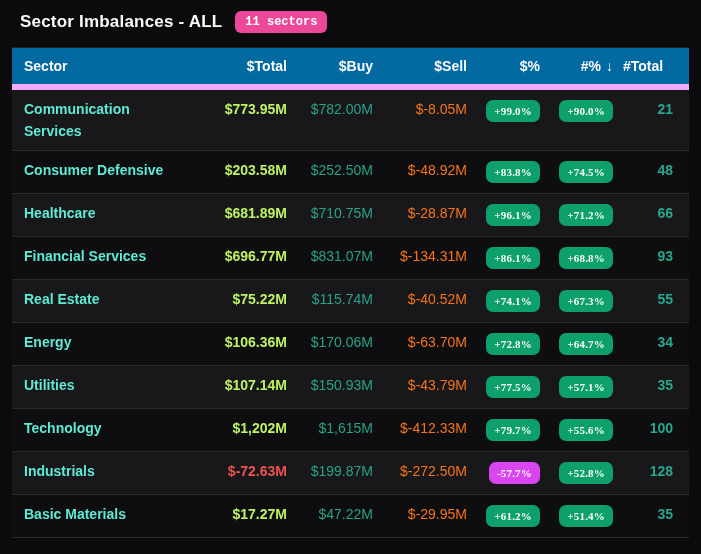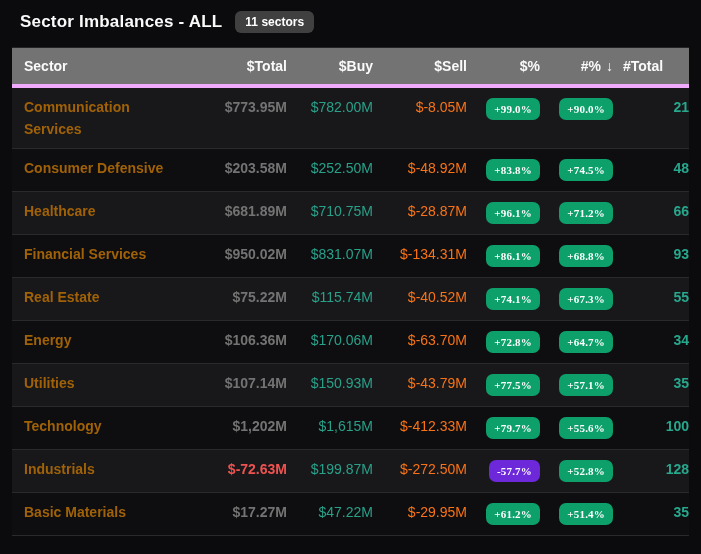--- a/index.html
+++ b/index.html
@@ -13,77 +13,78 @@
   }
 
   .page-header {
     display:flex; align-items:center; gap:13px;
     padding:11px 33px 9px 20px;
   }
   .page-title {
     font-size:17px; font-weight:700; color:#FAFAFB; letter-spacing:.2px;
   }
   .sector-count-badge {
-    background:#404040; color:#FFFFFF;
+    background:#ec4899; color:#FFFFFF;
     font-size:12px; font-weight:700;
     padding:4px 10px; border-radius:6px; line-height:14px;
     white-space:nowrap;
+    font-family:Liberation Mono, monospace;
   }
 
   .table-wrap { margin:5px 12px 0 12px; }
   table {
     width:677px; border-collapse:collapse; table-layout:fixed;
     border-top:1px solid #242428;
   }
   col.c-sector   { width:165px; }
   col.c-total    { width:110px; }
   col.c-buy      { width:86px; }
   col.c-sell     { width:94px; }
   col.c-pct      { width:73px; }
   col.c-numpct   { width:73px; }
   col.c-numtotal { width:76px; }
 
   thead th {
-    background:#737373;
+    background:#0369a1;
     font-size:14px; font-weight:700; color:#FAFAFA;
     text-align:right; padding:10px 0;
-    border-bottom:4px solid #f0abfc;
+    border-bottom:6px solid #f0abfc;
     cursor:pointer; white-space:nowrap;
   }
   thead th.col-sector { text-align:left; padding-left:12px; }
   thead th.col-numtotal { padding-right:16px;text-align:center; }
   .sort-arrow { padding-left:5px; font-weight:400; }
 
   tbody td {
     font-size:14px; line-height:18px;
     text-align:right; vertical-align:top;
     padding:10px 0;
     border-bottom:1px solid #2A2A2E;
   }
   tbody tr:nth-child(odd)  { background:#18181B; }
   tbody tr:nth-child(even) { background:#0E0E11; }
   td.cell-sector {
     text-align:left; padding-left:12px;
-    font-weight:700; color:#a16207; line-height:22px; padding-top:8px; padding-bottom:8px;
-  }
-  td.cell-total { font-weight:700; color:#737373; }
+    font-weight:700; color:#5eead4; line-height:22px; padding-top:8px; padding-bottom:8px;
+  }
+  td.cell-total { font-weight:700; color:#bef264; }
   td.cell-buy   { color:#28A189; }
   td.cell-sell  { color:#f97316; }
   td.cell-total.neg { color:#EF5350; }
-  td.cell-numtotal { font-weight:700; color:#27A78C; }
+  td.cell-numtotal { font-weight:700; color:#27A78C; padding-right:16px; }
 
   .pct-badge {
     display:inline-block;
     font-size:11px; font-weight:700; color:#FFFFFF;
     padding:5px 8px; border-radius:7px; line-height:12px;
     letter-spacing:.2px;
     font-family:Liberation Serif, serif;
   }
   .badge-green { background:#0EA06B; }
-  .badge-red   { background:#6d28d9; }
+  .badge-red   { background:#d946ef; }
 </style>
 </head>
 <body>
 
 <div class="page-header">
   <span class="page-title">Sector Imbalances - ALL</span>
   <span class="sector-count-badge">11 sectors</span>
 </div>
 
 <div class="table-wrap">
@@ -131,21 +132,21 @@
     <td class="cell-sector">Healthcare</td>
     <td class="cell-total">$681.89M</td>
     <td class="cell-buy">$710.75M</td>
     <td class="cell-sell">$-28.87M</td>
     <td><span class="pct-badge badge-green">+96.1%</span></td>
     <td><span class="pct-badge badge-green">+71.2%</span></td>
     <td class="cell-numtotal">66</td>
   </tr>
         <tr>
     <td class="cell-sector">Financial Services</td>
-    <td class="cell-total">$950.02M</td>
+    <td class="cell-total">$696.77M</td>
     <td class="cell-buy">$831.07M</td>
     <td class="cell-sell">$-134.31M</td>
     <td><span class="pct-badge badge-green">+86.1%</span></td>
     <td><span class="pct-badge badge-green">+68.8%</span></td>
     <td class="cell-numtotal">93</td>
   </tr>
         <tr>
     <td class="cell-sector">Real Estate</td>
     <td class="cell-total">$75.22M</td>
     <td class="cell-buy">$115.74M</td>

